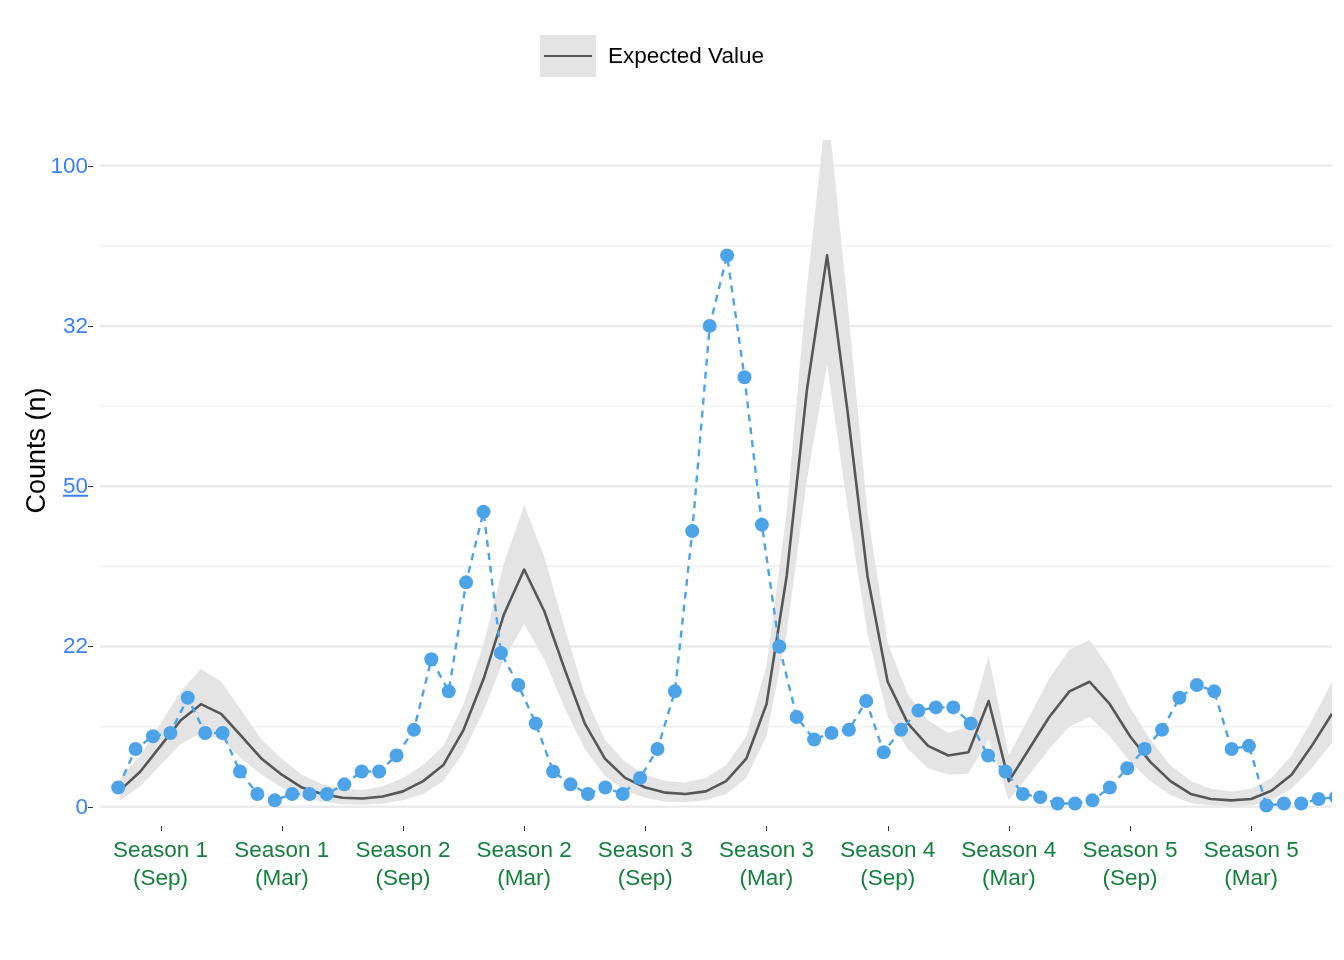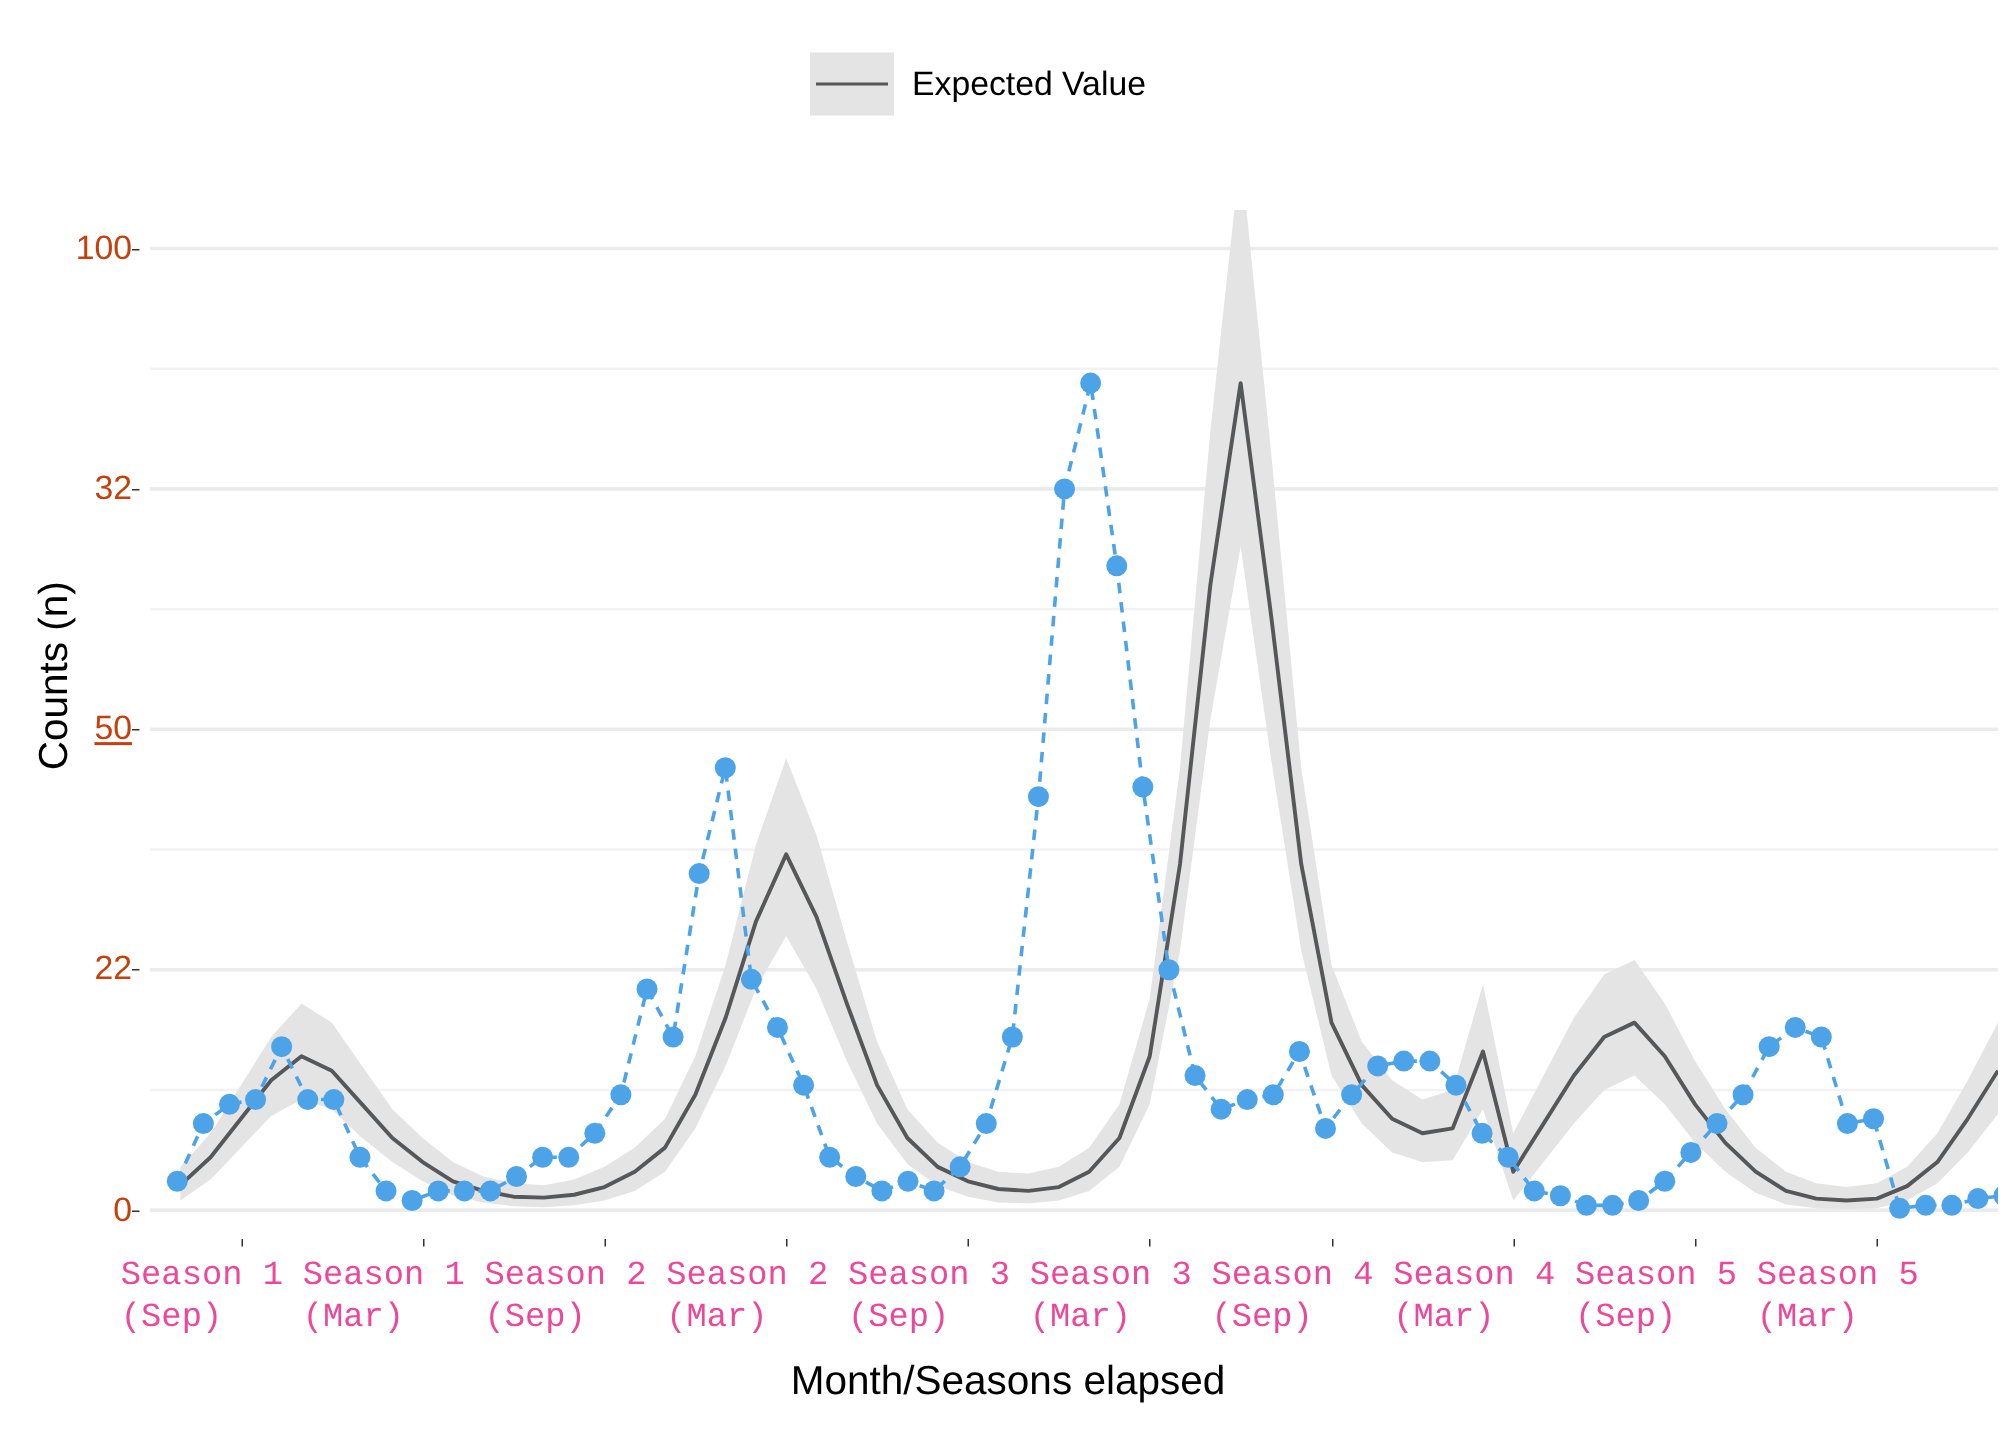--- a/index.html
+++ b/index.html
@@ -111,21 +111,21 @@
     height: 686px;
     display: block;
   }
   
   .y-tick-label {
     position: absolute;
     right: 0;
     width: 80px;
     text-align: right;
     font-size: 22.5px;
-    color: #c2410c;
+    color: #3b82f6;
     transform: translateY(-50%);
     line-height: 1;
   }
   #y-ticks {
     position: absolute;
     left: 0;
     top: 140px;
     width: 88px;
     height: 686px;
   }
@@ -142,24 +142,24 @@
     left: 100px;
     top: 826px;
     width: 1232px;
     height: 70px;
   }
   .x-tick-label {
     position: absolute;
     top: 10px;
     width: 160px;
     margin-left: -80px;
+    text-align: center;
     font-size: 22.5px;
-    color: #ec4899;
+    color: #15803d;
     line-height: 1.25;
-    font-family: Liberation Mono, monospace;
   }
   .x-tick-label .l1 { display: block; }
   .x-tick-label .l2 { display: block; }
   .x-tick-mark {
     position: absolute;
     top: 0;
     width: 1px;
     height: 5px;
     background: #333333;
   }
@@ -336,15 +336,14 @@
         <span class="l2">(Sep)</span>
       </div>
       <div class="x-tick-mark" style="left: 1030.03px;"></div>
       <div class="x-tick-label" style="left: 1151.21px;">
         <span class="l1">Season 5</span>
         <span class="l2">(Mar)</span>
       </div>
       <div class="x-tick-mark" style="left: 1151.21px;"></div>
     </div>
 
-  <div id="x-axis-title">Month/Seasons elapsed</div>
 
 </div>
 
 </body></html>

